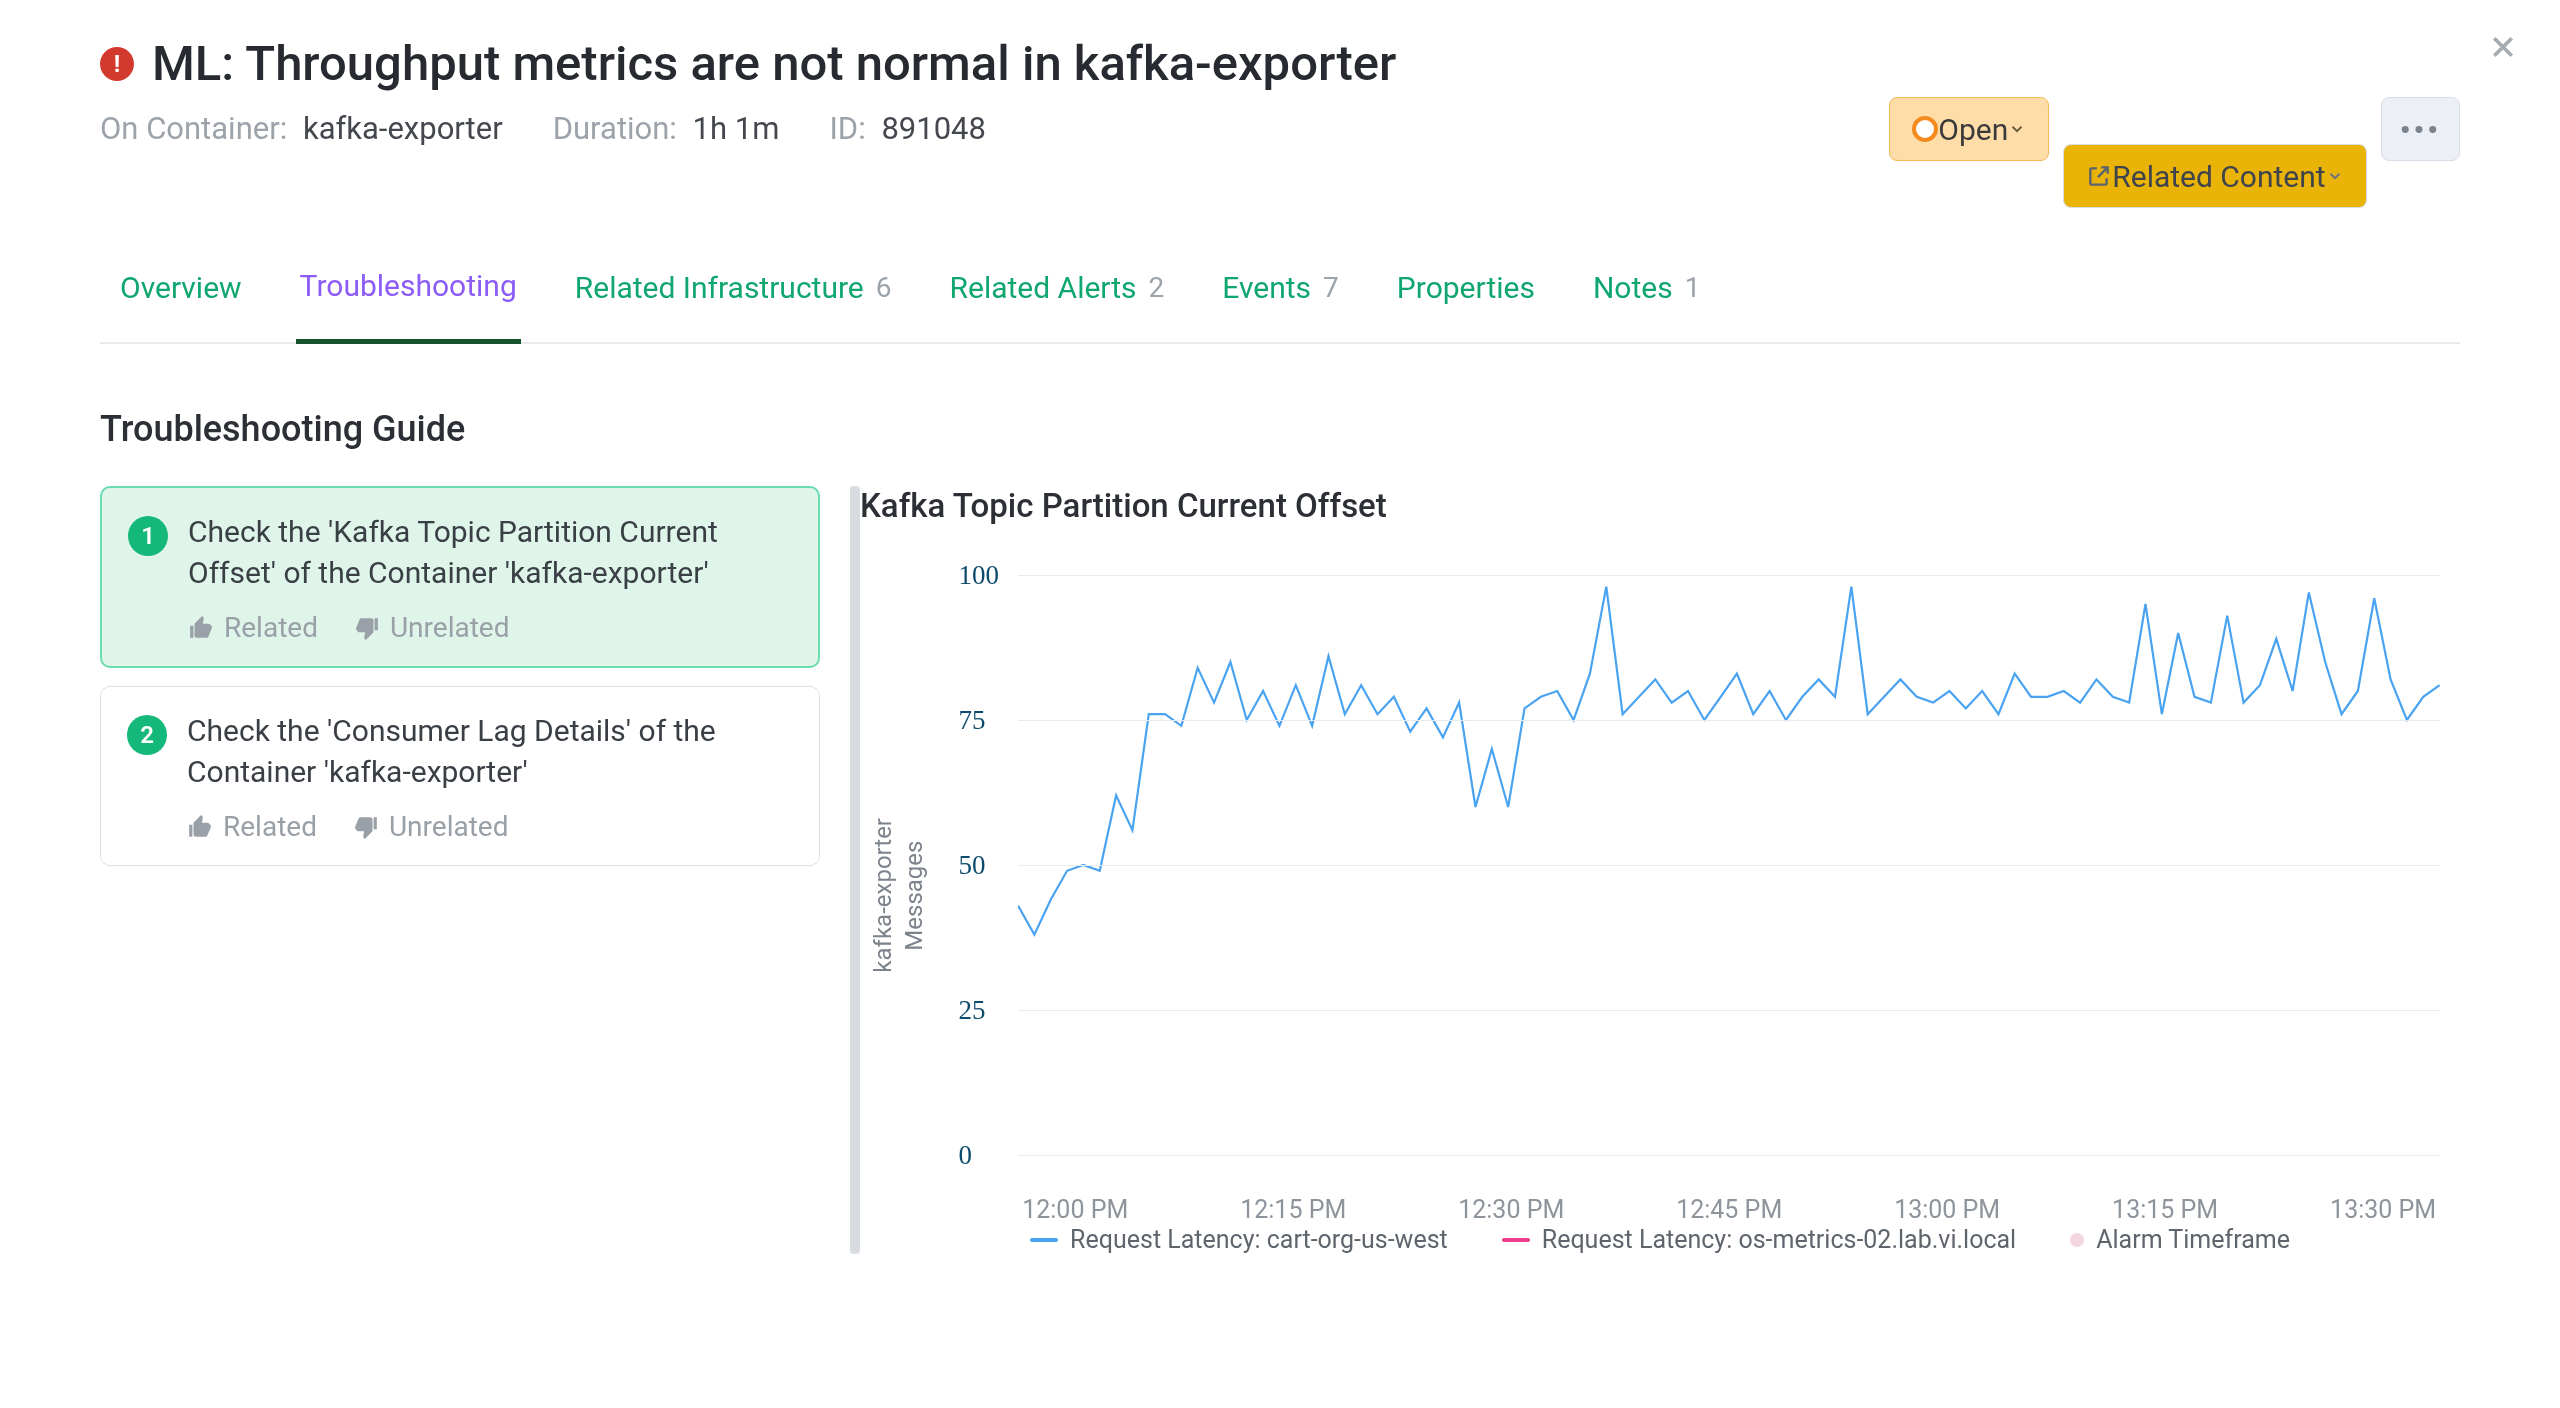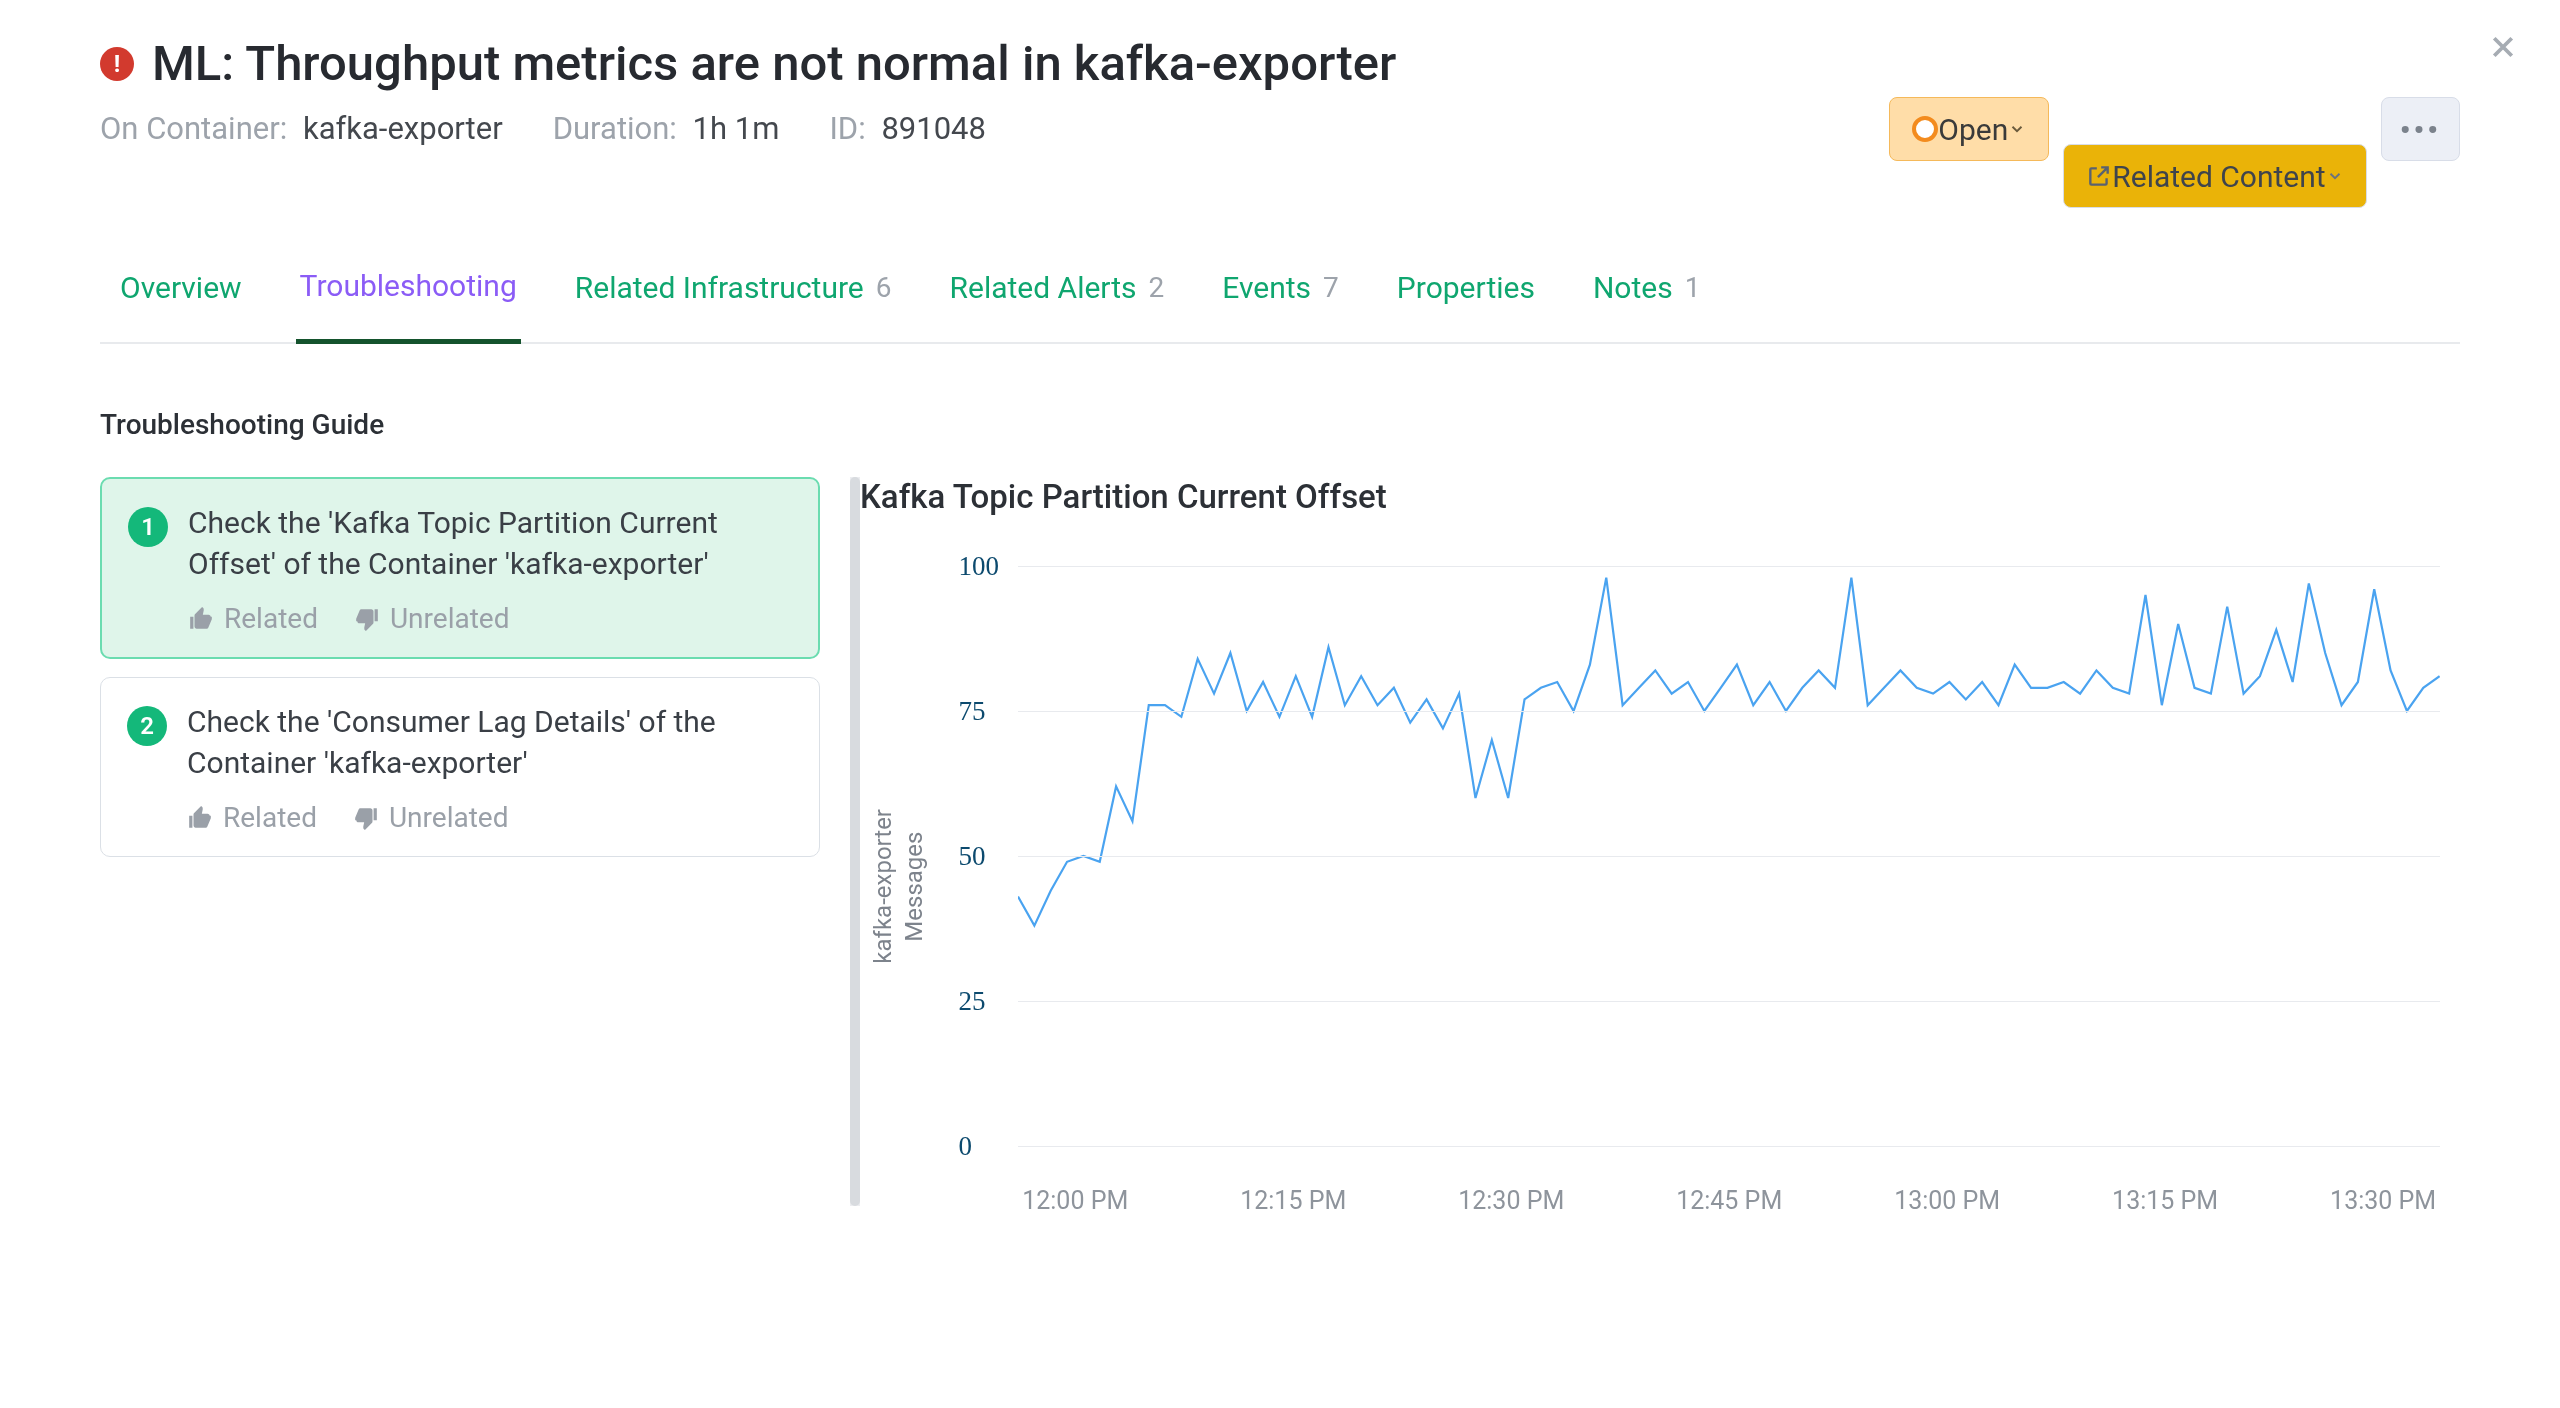--- a/index.html
+++ b/index.html
@@ -103,21 +103,21 @@
   }
   .tab.active {
     color: #8b5cf6;
     border-bottom: 5px solid #14532d;
     margin-bottom:-2px;
   }
   .tab .count { color:#9da3ab; font-size:28px; }
 
   
   .section-title {
-    font-size: 28px;
+    font-size: 36px;
     font-weight:500;
     color:#2c3036;
     margin-top: 64px;
   }
 
   
   .body-cols {
     display:flex;
     margin-top: 36px;
     gap: 0;
@@ -385,17 +385,31 @@
               <span style="position: absolute; left: 19.3333%;">12:15 PM</span>
               <span style="position: absolute; left: 34.6667%;">12:30 PM</span>
               <span style="position: absolute; left: 50%;">12:45 PM</span>
               <span style="position: absolute; left: 65.3333%;">13:00 PM</span>
               <span style="position: absolute; left: 80.6667%;">13:15 PM</span>
               <span style="position: absolute; left: 96%;">13:30 PM</span>
             </div>
         </div>
       </div>
 
+      <div class="legend">
+        <div class="item">
+          <span class="swatch-line" id="lg0" style="background: rgb(74, 163, 240);"></span>
+          <span>Request Latency: cart-org-us-west</span>
+        </div>
+        <div class="item">
+          <span class="swatch-line" id="lg1" style="background: rgb(232, 62, 140);"></span>
+          <span>Request Latency: os-metrics-02.lab.vi.local</span>
+        </div>
+        <div class="item">
+          <span class="swatch-dot" id="lg2" style="background: rgb(243, 215, 223);"></span>
+          <span>Alarm Timeframe</span>
+        </div>
+      </div>
 
     </div>
   </div>
 
 </div>
 
 </body></html>

